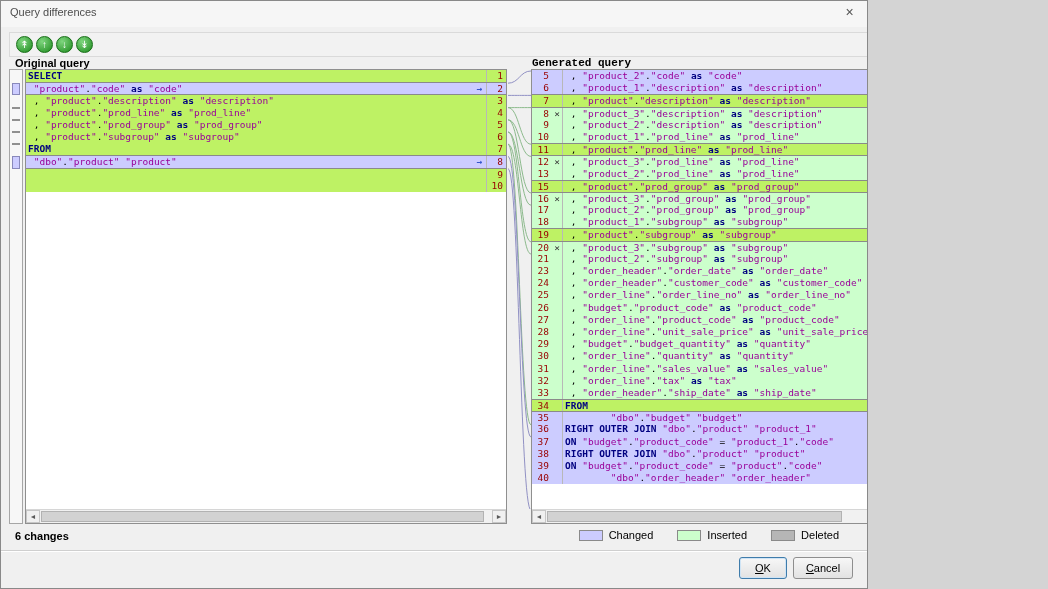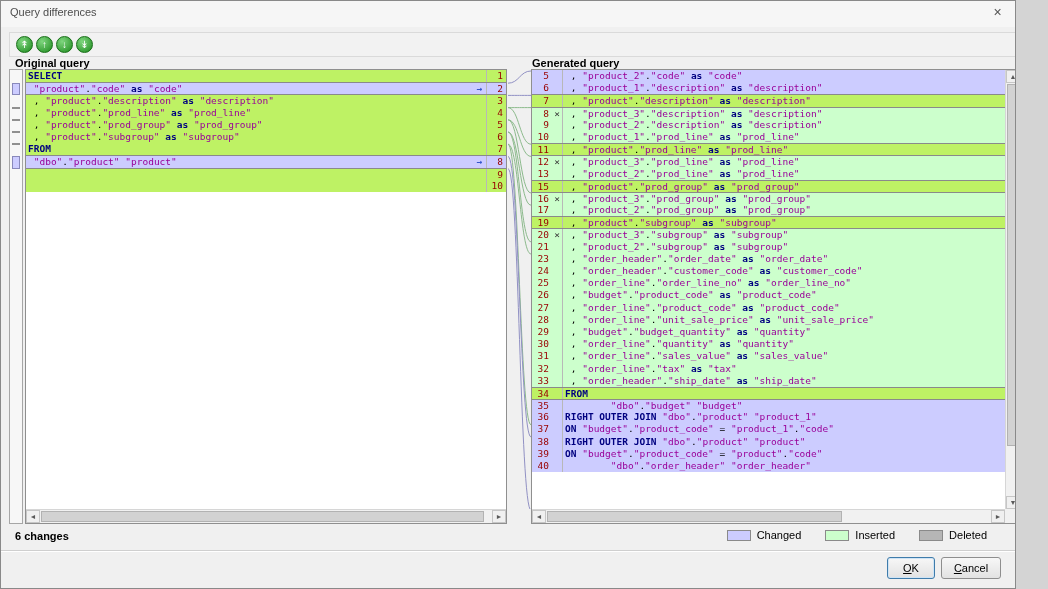--- a/index.html
+++ b/index.html
@@ -1,26 +1,26 @@
 <!DOCTYPE html>
 <html><head>
 <meta charset="utf-8">
 <style>
   *{box-sizing:border-box;margin:0;padding:0;}
   html,body{width:1048px;height:589px;}
   body{font-family:"Liberation Sans",sans-serif;background:#d4d4d4;}
-  #dialog{position:relative;width:1016px;height:589px;background:#f0f0f0;border:1px solid #898989;overflow:hidden;font-size:11px;color:#000;}
+  #dialog{position:relative;width:868px;height:589px;background:#f0f0f0;border:1px solid #898989;overflow:hidden;font-size:11px;color:#000;}
   #titlebar{position:absolute;left:0;top:0;width:100%;height:26px;background:#f6f6f6;}
   #window-title{position:absolute;left:9px;top:5px;font-size:11px;color:#4d4d4d;}
   #close{position:absolute;right:9px;top:3px;width:17px;height:17px;font-size:14px;line-height:17px;text-align:center;color:#555;cursor:default;}
   #toolbar{position:absolute;left:8px;top:31px;width:1032px;height:25px;border:1px solid #dadada;background:#f2f2f2;display:flex;align-items:center;gap:3px;padding-left:6px;}
   .tbtn{width:17px;height:17px;border-radius:50%;background:radial-gradient(circle at 35% 30%,#7fd67f,#1d8a1d);border:1px solid #166e16;color:#fff;font-size:10px;line-height:1;display:flex;align-items:center;justify-content:center;cursor:default;}
   .panel-label{position:absolute;top:56px;font-size:11px;font-weight:bold;}
   #left-label{left:14px;text-align:center;}
-  #right-label{left:531px;}
+  #right-label{left:531px;font-family:Liberation Mono, monospace;}
   .ruler{position:absolute;top:68px;width:14px;height:455px;background:#f7f7f7;border:1px solid #a6a6a6;}
   #left-ruler{left:8px;}
   #right-ruler{left:1022px;}
   .marker{position:absolute;left:2px;width:8px;border:1px solid;}
   .editor{position:absolute;top:68px;height:455px;background:#fff;border:1px solid #8f8f8f;}
   #left-editor{left:24px;width:482px;}
   #right-editor{left:530px;width:489px;}
   .rows{position:absolute;left:0;top:0;overflow:hidden;background:#fff;}
   #left-rows{width:480px;height:439px;}
   #right-rows{width:473px;height:439px;}
@@ -137,20 +137,21 @@
         <div class="code-row t-none block-start"><div class="gutter">7</div><div class="markcell"></div><div class="code"> , <span class="str">"product"</span>.<span class="str">"description"</span> <span class="kw">as</span> <span class="str">"description"</span></div></div>
         <div class="code-row t-inserted block-start"><div class="gutter">8</div><div class="markcell">×</div><div class="code"> , <span class="str">"product_3"</span>.<span class="str">"description"</span> <span class="kw">as</span> <span class="str">"description"</span></div></div>
         <div class="code-row t-inserted"><div class="gutter">9</div><div class="markcell"></div><div class="code"> , <span class="str">"product_2"</span>.<span class="str">"description"</span> <span class="kw">as</span> <span class="str">"description"</span></div></div>
         <div class="code-row t-inserted"><div class="gutter">10</div><div class="markcell"></div><div class="code"> , <span class="str">"product_1"</span>.<span class="str">"prod_line"</span> <span class="kw">as</span> <span class="str">"prod_line"</span></div></div>
         <div class="code-row t-none block-start"><div class="gutter">11</div><div class="markcell"></div><div class="code"> , <span class="str">"product"</span>.<span class="str">"prod_line"</span> <span class="kw">as</span> <span class="str">"prod_line"</span></div></div>
         <div class="code-row t-inserted block-start"><div class="gutter">12</div><div class="markcell">×</div><div class="code"> , <span class="str">"product_3"</span>.<span class="str">"prod_line"</span> <span class="kw">as</span> <span class="str">"prod_line"</span></div></div>
         <div class="code-row t-inserted"><div class="gutter">13</div><div class="markcell"></div><div class="code"> , <span class="str">"product_2"</span>.<span class="str">"prod_line"</span> <span class="kw">as</span> <span class="str">"prod_line"</span></div></div>
         <div class="code-row t-none block-start"><div class="gutter">15</div><div class="markcell"></div><div class="code"> , <span class="str">"product"</span>.<span class="str">"prod_group"</span> <span class="kw">as</span> <span class="str">"prod_group"</span></div></div>
         <div class="code-row t-inserted block-start"><div class="gutter">16</div><div class="markcell">×</div><div class="code"> , <span class="str">"product_3"</span>.<span class="str">"prod_group"</span> <span class="kw">as</span> <span class="str">"prod_group"</span></div></div>
         <div class="code-row t-inserted"><div class="gutter">17</div><div class="markcell"></div><div class="code"> , <span class="str">"product_2"</span>.<span class="str">"prod_group"</span> <span class="kw">as</span> <span class="str">"prod_group"</span></div></div>
+        <div class="code-row t-inserted"><div class="gutter">18</div><div class="markcell"></div><div class="code"> , <span class="str">"product_1"</span>.<span class="str">"subgroup"</span> <span class="kw">as</span> <span class="str">"subgroup"</span></div></div>
         <div class="code-row t-none block-start"><div class="gutter">19</div><div class="markcell"></div><div class="code"> , <span class="str">"product"</span>.<span class="str">"subgroup"</span> <span class="kw">as</span> <span class="str">"subgroup"</span></div></div>
         <div class="code-row t-inserted block-start"><div class="gutter">20</div><div class="markcell">×</div><div class="code"> , <span class="str">"product_3"</span>.<span class="str">"subgroup"</span> <span class="kw">as</span> <span class="str">"subgroup"</span></div></div>
         <div class="code-row t-inserted"><div class="gutter">21</div><div class="markcell"></div><div class="code"> , <span class="str">"product_2"</span>.<span class="str">"subgroup"</span> <span class="kw">as</span> <span class="str">"subgroup"</span></div></div>
         <div class="code-row t-inserted"><div class="gutter">23</div><div class="markcell"></div><div class="code"> , <span class="str">"order_header"</span>.<span class="str">"order_date"</span> <span class="kw">as</span> <span class="str">"order_date"</span></div></div>
         <div class="code-row t-inserted"><div class="gutter">24</div><div class="markcell"></div><div class="code"> , <span class="str">"order_header"</span>.<span class="str">"customer_code"</span> <span class="kw">as</span> <span class="str">"customer_code"</span></div></div>
         <div class="code-row t-inserted"><div class="gutter">25</div><div class="markcell"></div><div class="code"> , <span class="str">"order_line"</span>.<span class="str">"order_line_no"</span> <span class="kw">as</span> <span class="str">"order_line_no"</span></div></div>
         <div class="code-row t-inserted"><div class="gutter">26</div><div class="markcell"></div><div class="code"> , <span class="str">"budget"</span>.<span class="str">"product_code"</span> <span class="kw">as</span> <span class="str">"product_code"</span></div></div>
         <div class="code-row t-inserted"><div class="gutter">27</div><div class="markcell"></div><div class="code"> , <span class="str">"order_line"</span>.<span class="str">"product_code"</span> <span class="kw">as</span> <span class="str">"product_code"</span></div></div>
         <div class="code-row t-inserted"><div class="gutter">28</div><div class="markcell"></div><div class="code"> , <span class="str">"order_line"</span>.<span class="str">"unit_sale_price"</span> <span class="kw">as</span> <span class="str">"unit_sale_price"</span></div></div>
         <div class="code-row t-inserted"><div class="gutter">29</div><div class="markcell"></div><div class="code"> , <span class="str">"budget"</span>.<span class="str">"budget_quantity"</span> <span class="kw">as</span> <span class="str">"quantity"</span></div></div>

